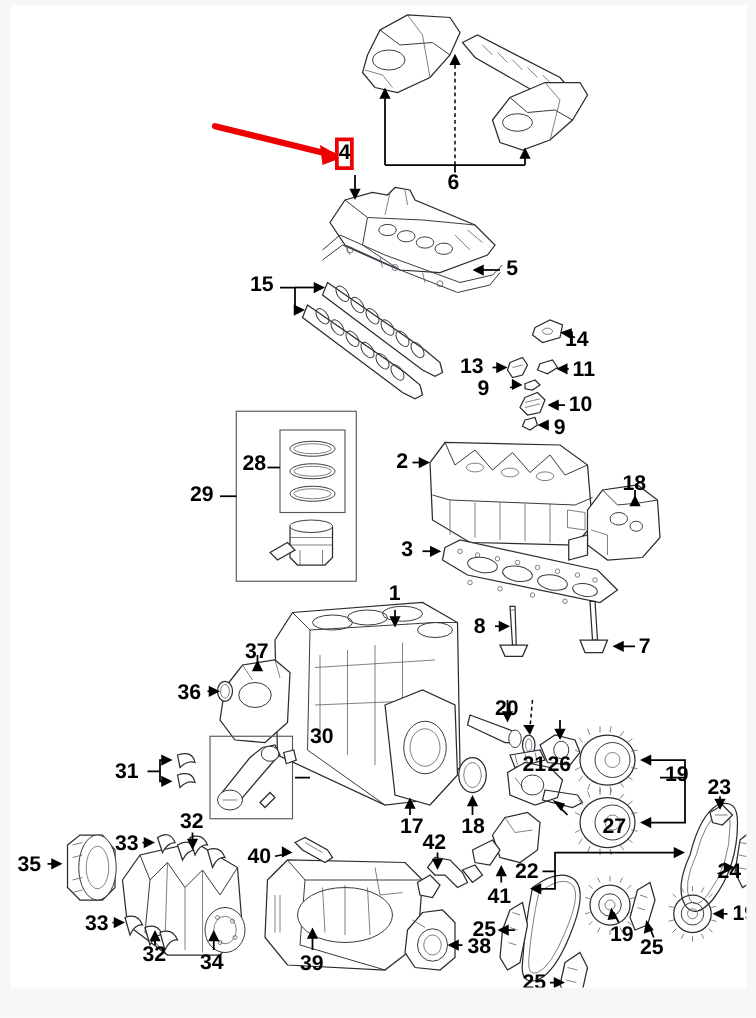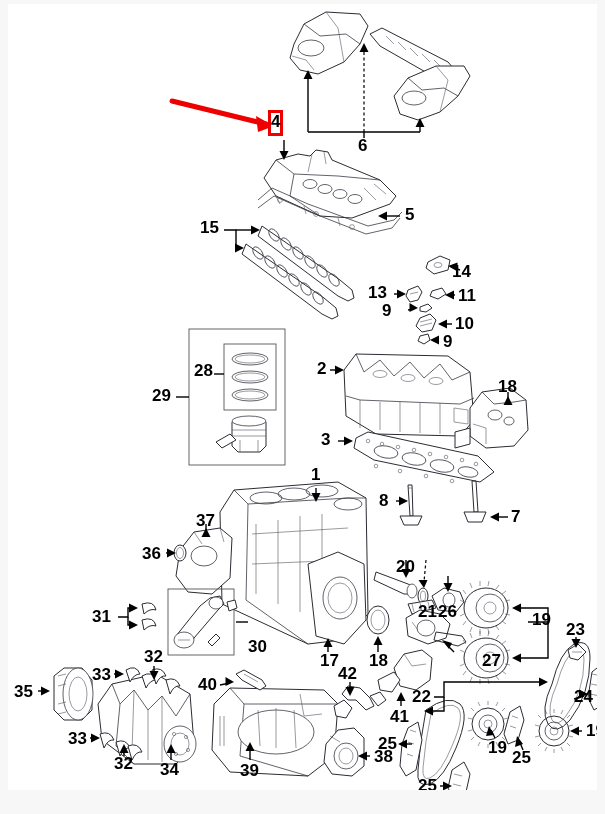--- a/index.html
+++ b/index.html
@@ -643,21 +643,21 @@
       <div class="lbl" style="left:404px;top:684px;">22</div>
       <div class="lbl" style="left:558px;top:617px;text-align:center;">23</div>
       <div class="lbl" style="left:566px;top:684px;">24</div>
       <div class="lbl" style="left:370px;top:731px;">25</div>
       <div class="lbl" style="left:504px;top:745px;">25</div>
       <div class="lbl" style="left:410px;top:773px;">25</div>
       <div class="lbl" style="left:430px;top:551px;margin-top:48px;">26</div>
       <div class="lbl" style="left:438px;top:648px;margin-left:36px;">27</div>
       <div class="lbl" style="left:186px;top:358px;">28</div>
       <div class="lbl" style="left:144px;top:383px;">29</div>
-      <div class="lbl" style="left:240px;top:634px;text-align:center;">30</div>
+      <div class="lbl" style="left:240px;top:576px;text-align:center;">30</div>
       <div class="lbl" style="left:84px;top:604px;">31</div>
       <div class="lbl" style="left:136px;top:644px;">32</div>
       <div class="lbl" style="left:106px;top:751px;">32</div>
       <div class="lbl" style="left:84px;top:662px;">33</div>
       <div class="lbl" style="left:60px;top:726px;">33</div>
       <div class="lbl" style="left:152px;top:757px;">34</div>
       <div class="lbl" style="left:6px;top:679px;">35</div>
       <div class="lbl" style="left:134px;top:541px;">36</div>
       <div class="lbl" style="left:188px;top:508px;">37</div>
       <div class="lbl" style="left:366px;top:744px;">38</div>

